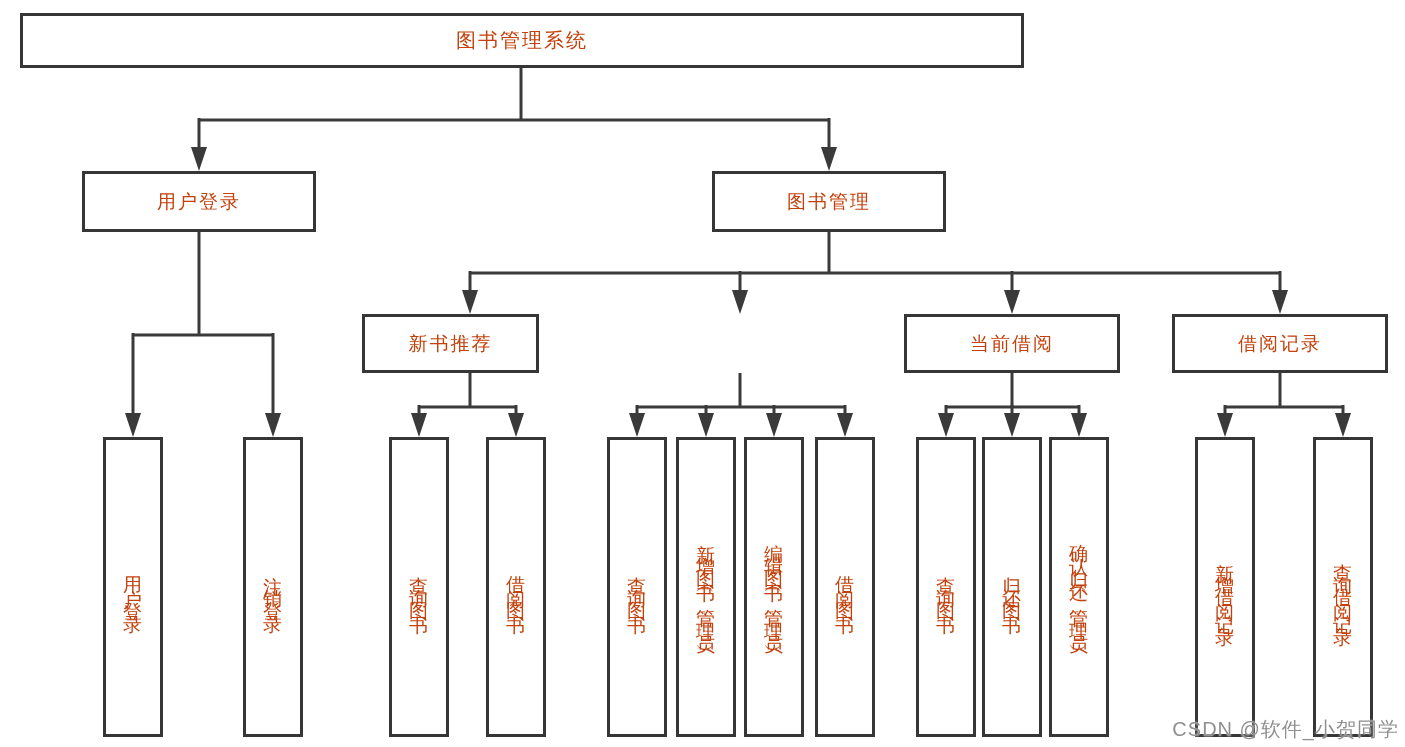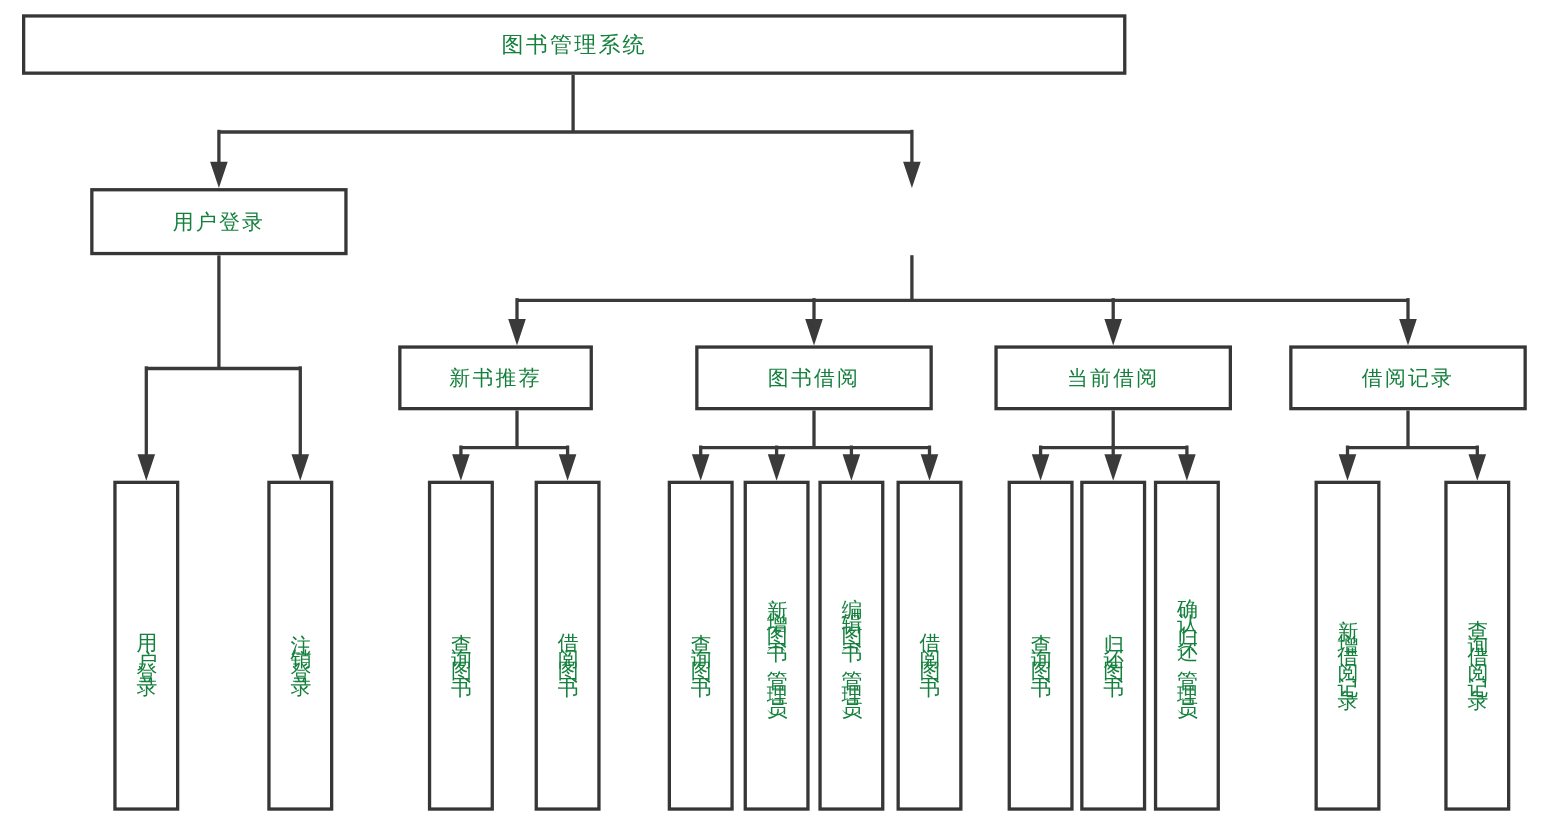--- a/index.html
+++ b/index.html
@@ -12,21 +12,21 @@
   }
   svg.connectors{position:absolute;left:0;top:0;z-index:1;}
   .node{
     position:absolute;
     box-sizing:border-box;
     background:#ffffff;
     border:3px solid #363636;
     display:flex;
     align-items:center;
     justify-content:center;
-    color:#15803d;
+    color:#c2410c;
     z-index:2;
   }
   .node.h span{
     font-size:19px;
     letter-spacing:2px;
     white-space:nowrap;
   }
   .node.root span{font-size:20px;}
   .node.v span{
     writing-mode:vertical-rl;
@@ -128,27 +128,27 @@
     </g>
   </svg>
 
   <div class="node h root" style="left:20px;top:13px;width:1004px;height:55px">
     <span>图书管理系统</span>
   </div>
 
   <div class="node h" style="left:82px;top:171px;width:234px;height:61px">
     <span>用户登录</span>
   </div>
+  <div class="node h" style="left:712px;top:171px;width:234px;height:61px">
+    <span>图书管理</span>
+  </div>
 
   <div class="node h" style="left:362px;top:314px;width:177px;height:59px">
     <span>新书推荐</span>
   </div>
-  <div class="node h" style="left:632px;top:314px;width:216px;height:59px">
-    <span>图书借阅</span>
-  </div>
   <div class="node h" style="left:1172px;top:314px;width:216px;height:59px">
     <span>借阅记录</span>
   </div>
   <div class="node h" style="left:904px;top:314px;width:216px;height:59px">
     <span>当前借阅</span>
   </div>
 
   <div class="node v" style="left:103px;top:437px;width:60px;height:300px">
     <span>用户登录</span>
   </div>
@@ -186,14 +186,15 @@
     <span>确认归还（管理员）</span>
   </div>
 
   <div class="node v" style="left:1195px;top:437px;width:60px;height:300px">
     <span>新增借阅记录</span>
   </div>
   <div class="node v" style="left:1313px;top:437px;width:60px;height:300px">
     <span>查询借阅记录</span>
   </div>
 
+  <div class="watermark">CSDN @软件_小贺同学</div>
 
 </div>
 
 </body></html>

